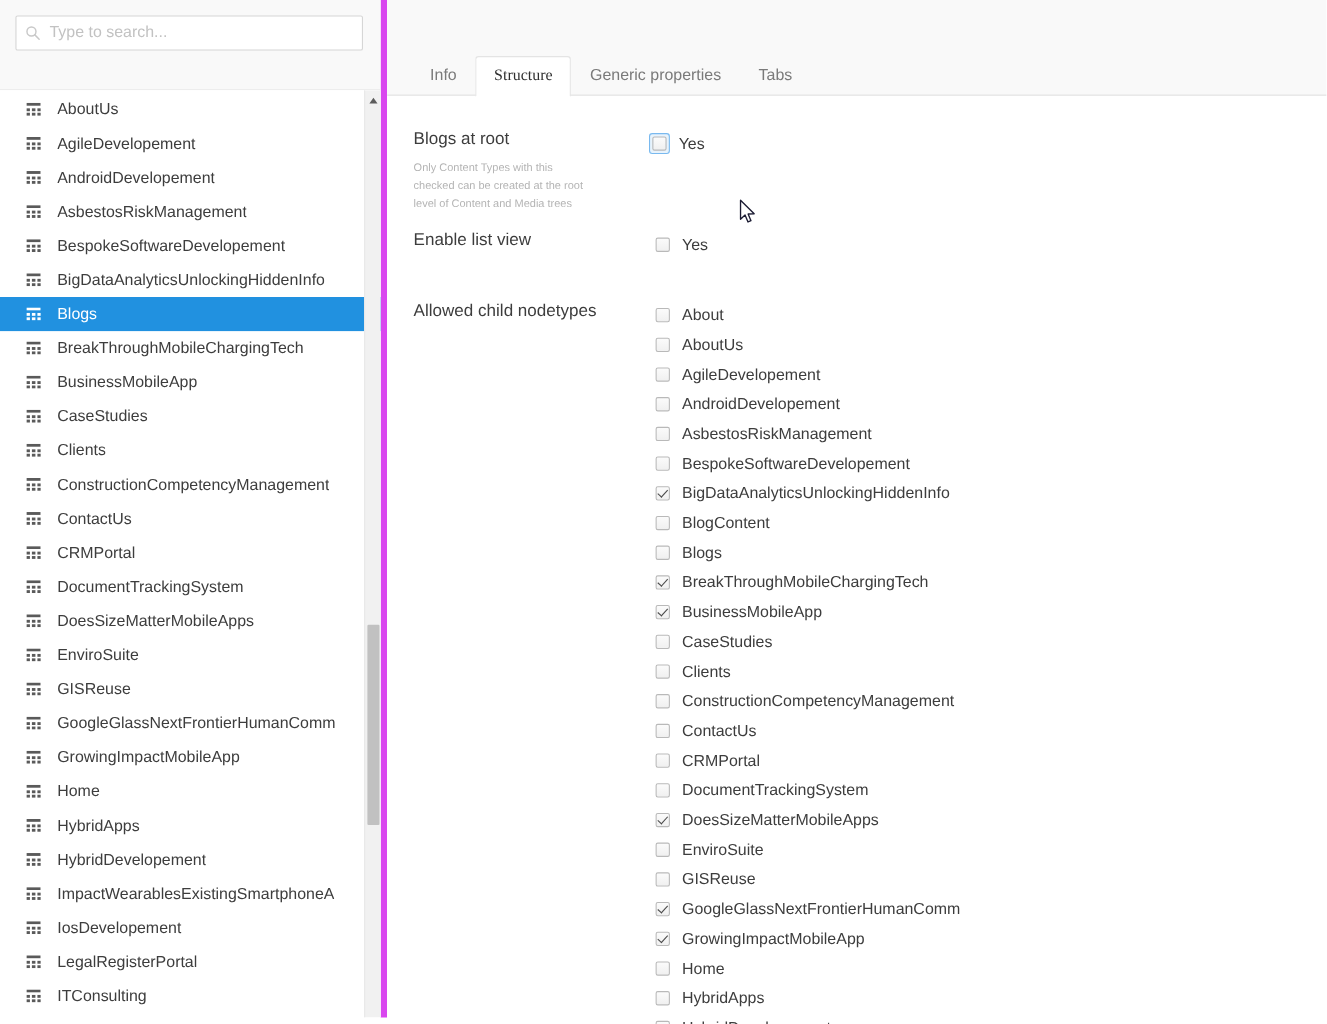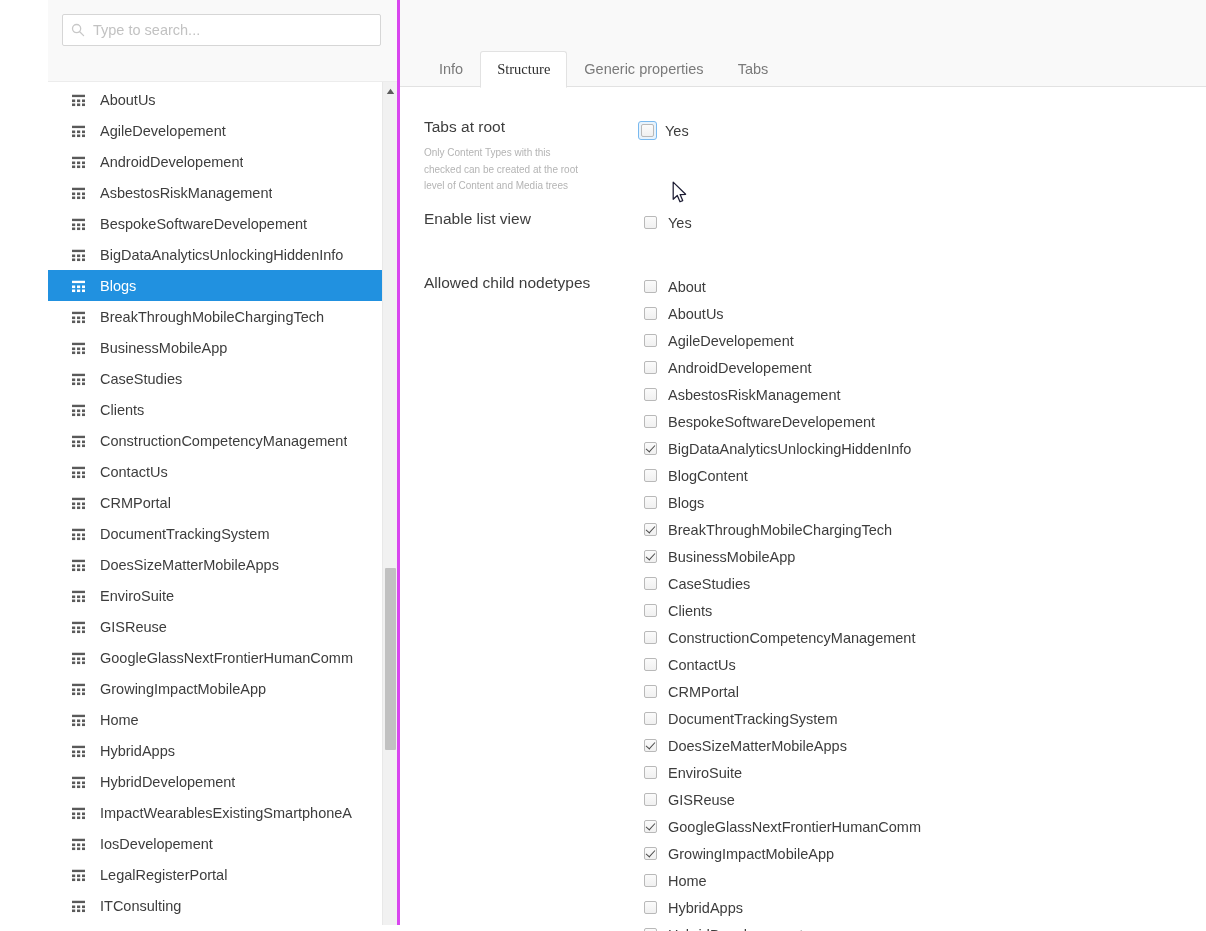--- a/index.html
+++ b/index.html
@@ -9,25 +9,24 @@
     background: #fff;
     overflow: hidden;
     -webkit-font-smoothing: antialiased;
   }
   #app { position: relative; width: 1206px; height: 931px; display: flex; }
 
   
   #left-panel {
     width: 352px; height: 925px;
     background: #fff;
-    border-right: 3px solid #d946ef;
+    border-right: 6px solid #d946ef;
     position: relative;
     display: flex; flex-direction: column;
     flex: 0 0 352px;
-    margin-left: 48px;
   }
   #search-region {
     height: 82px;
     background: #f9f9f9;
     border-bottom: 1px solid #ececec;
     padding: 14px 16px 0 14px;
     flex: 0 0 82px;
   }
   .search-box {
     position: relative;
@@ -575,21 +574,21 @@
           <div class="tab active">Structure</div>
           <div class="tab">Generic properties</div>
           <div class="tab">Tabs</div>
         </div>
     </div>
 
     <div id="form-scroll">
 
       <div class="form-row" style="min-height:92px;">
         <div class="fr-label">
-          <div class="title">Tabs at root</div>
+          <div class="title">Blogs at root</div>
           <div class="desc">Only Content Types with this checked can be created at the root level of Content and Media trees</div>
         </div>
         <div class="fr-field">
           <div class="chk-row">
             <span class="chk-wrap focused">
               <span class="chk"></span>
             </span>
             <span class="chk-label">Yes</span>
           </div>
         </div>

